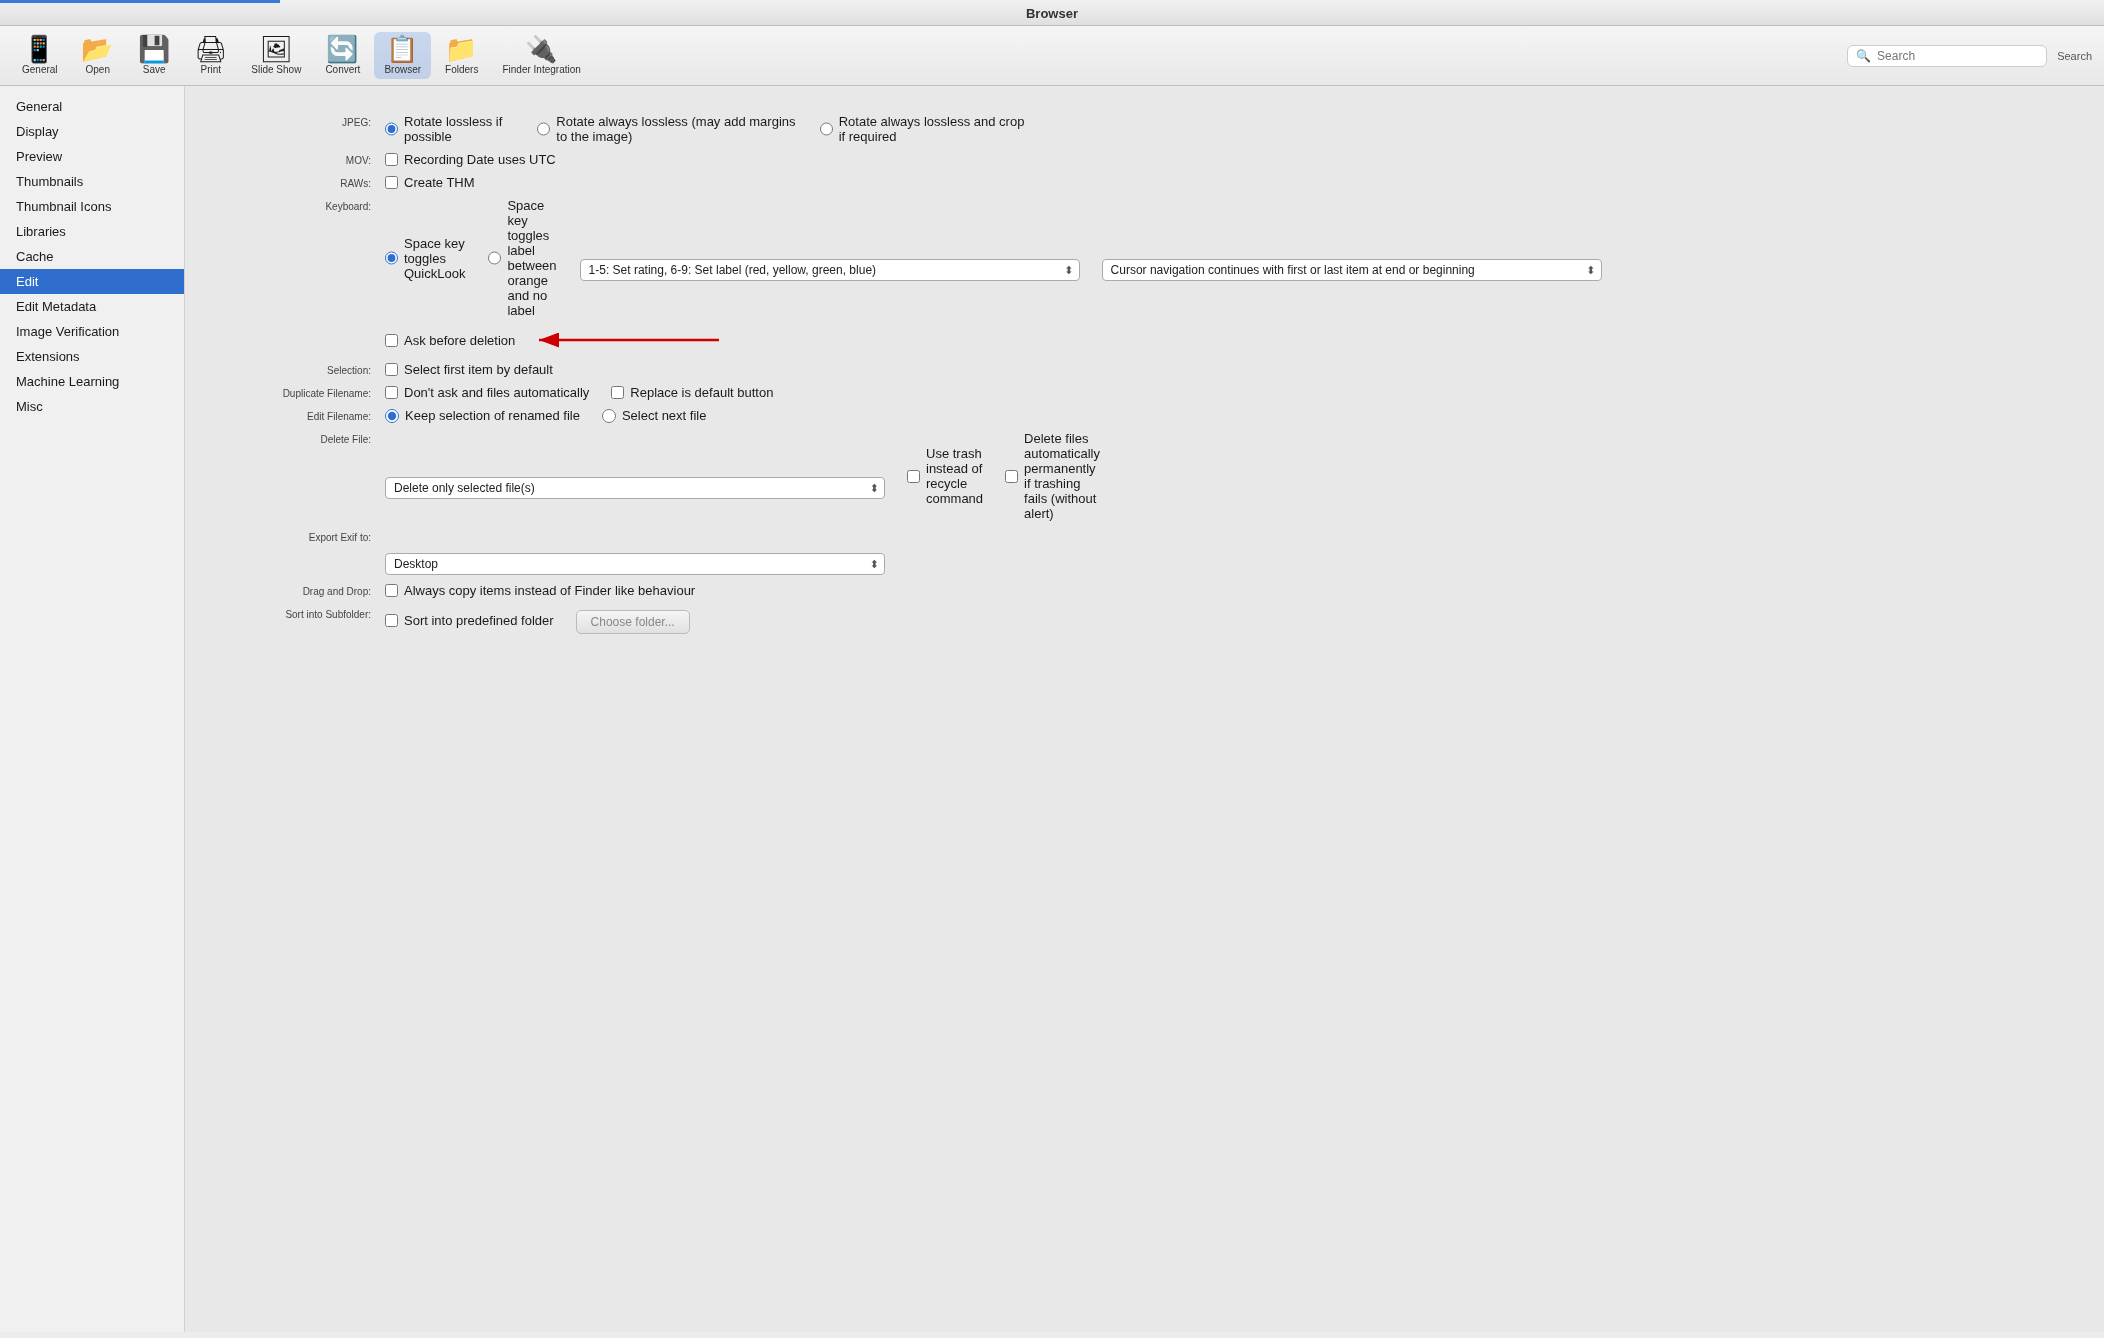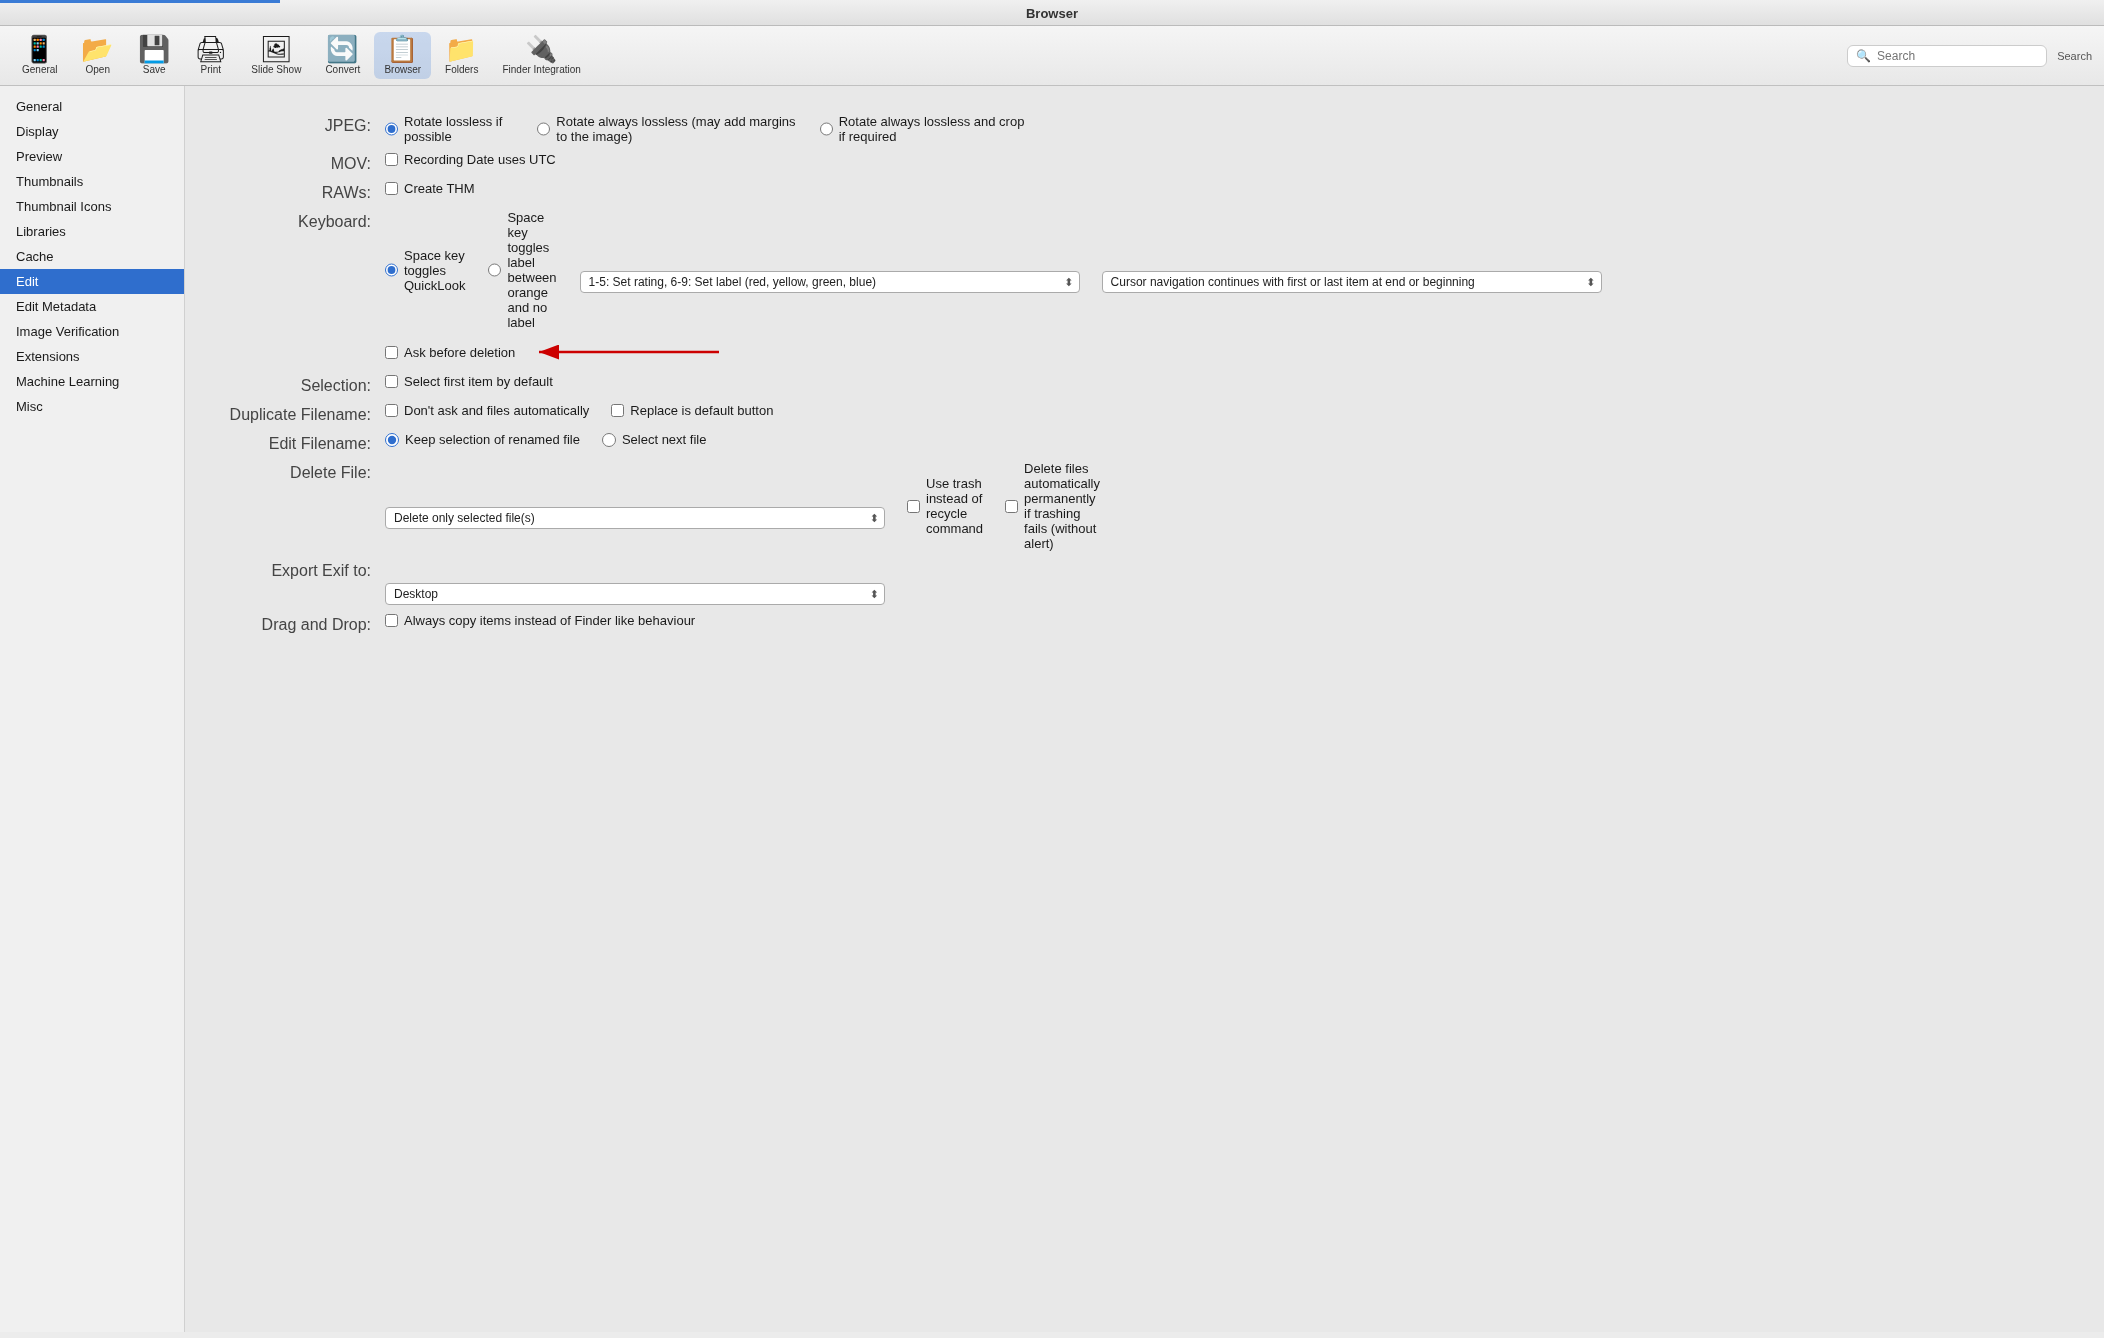--- a/index.html
+++ b/index.html
@@ -113,21 +113,21 @@
     
     .settings-section {
       max-width: 800px;
     }
     .setting-row {
       display: flex;
       align-items: flex-start;
       margin-bottom: 8px;
     }
     .setting-label {
-      font-size: 16px;
+      font-size: 10px;
       color: #444;
       text-align: right;
       min-width: 160px;
       padding-right: 14px;
       padding-top: 3px;
       flex-shrink: 0;
     }
     .setting-controls {
       flex: 1;
       display: flex;
@@ -439,16 +439,28 @@
       <div class="setting-row">
         <div class="setting-label">Drag  and Drop:</div>
         <div class="setting-controls">
           <div class="radio-row">
             <input type="checkbox" class="checkbox-input" style="">
             <span>Always copy items instead of Finder like behaviour</span>
           </div>
         </div>
       </div>
 
+      <div class="setting-row">
+        <div class="setting-label">Sort into Subfolder:</div>
+        <div class="setting-controls">
+          <div class="radio-row">
+            <input type="checkbox" class="checkbox-input" style="">
+            <span>Sort into predefined folder</span>
+          </div>
+          <div>
+            <button class="choose-folder-btn">Choose folder...</button>
+          </div>
+        </div>
+      </div>
 
     </div>
   </div>
 </div>
 
 </body></html>

